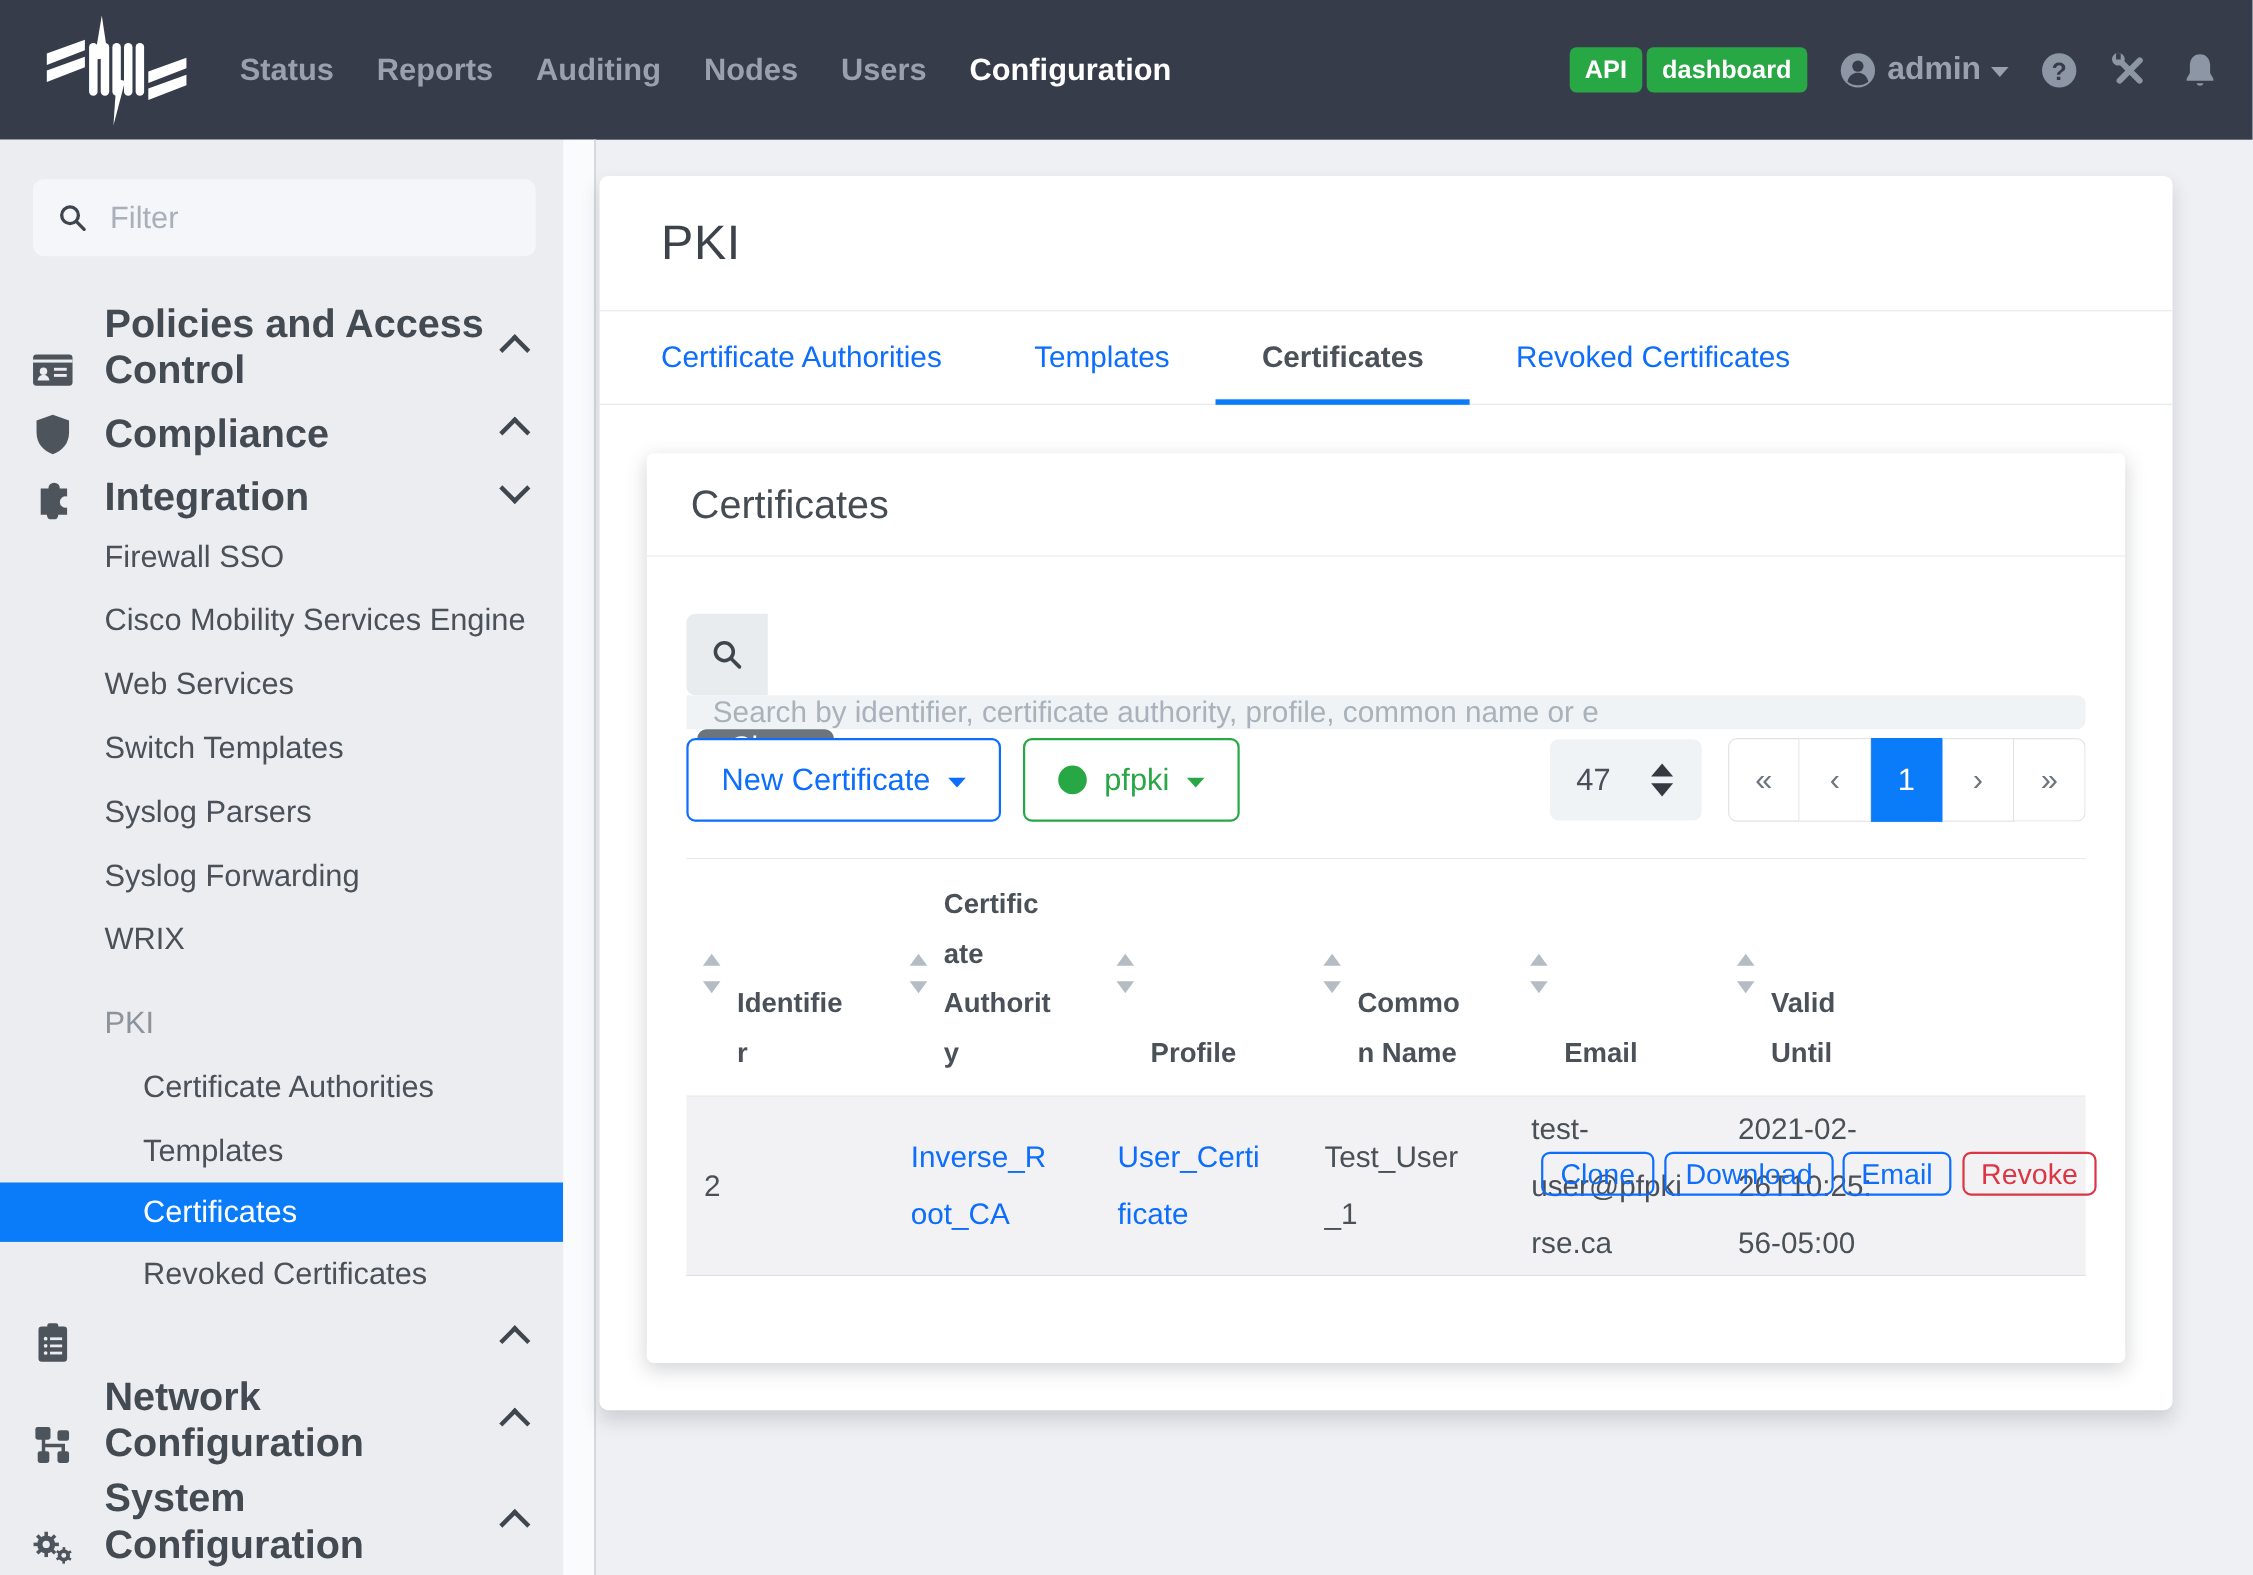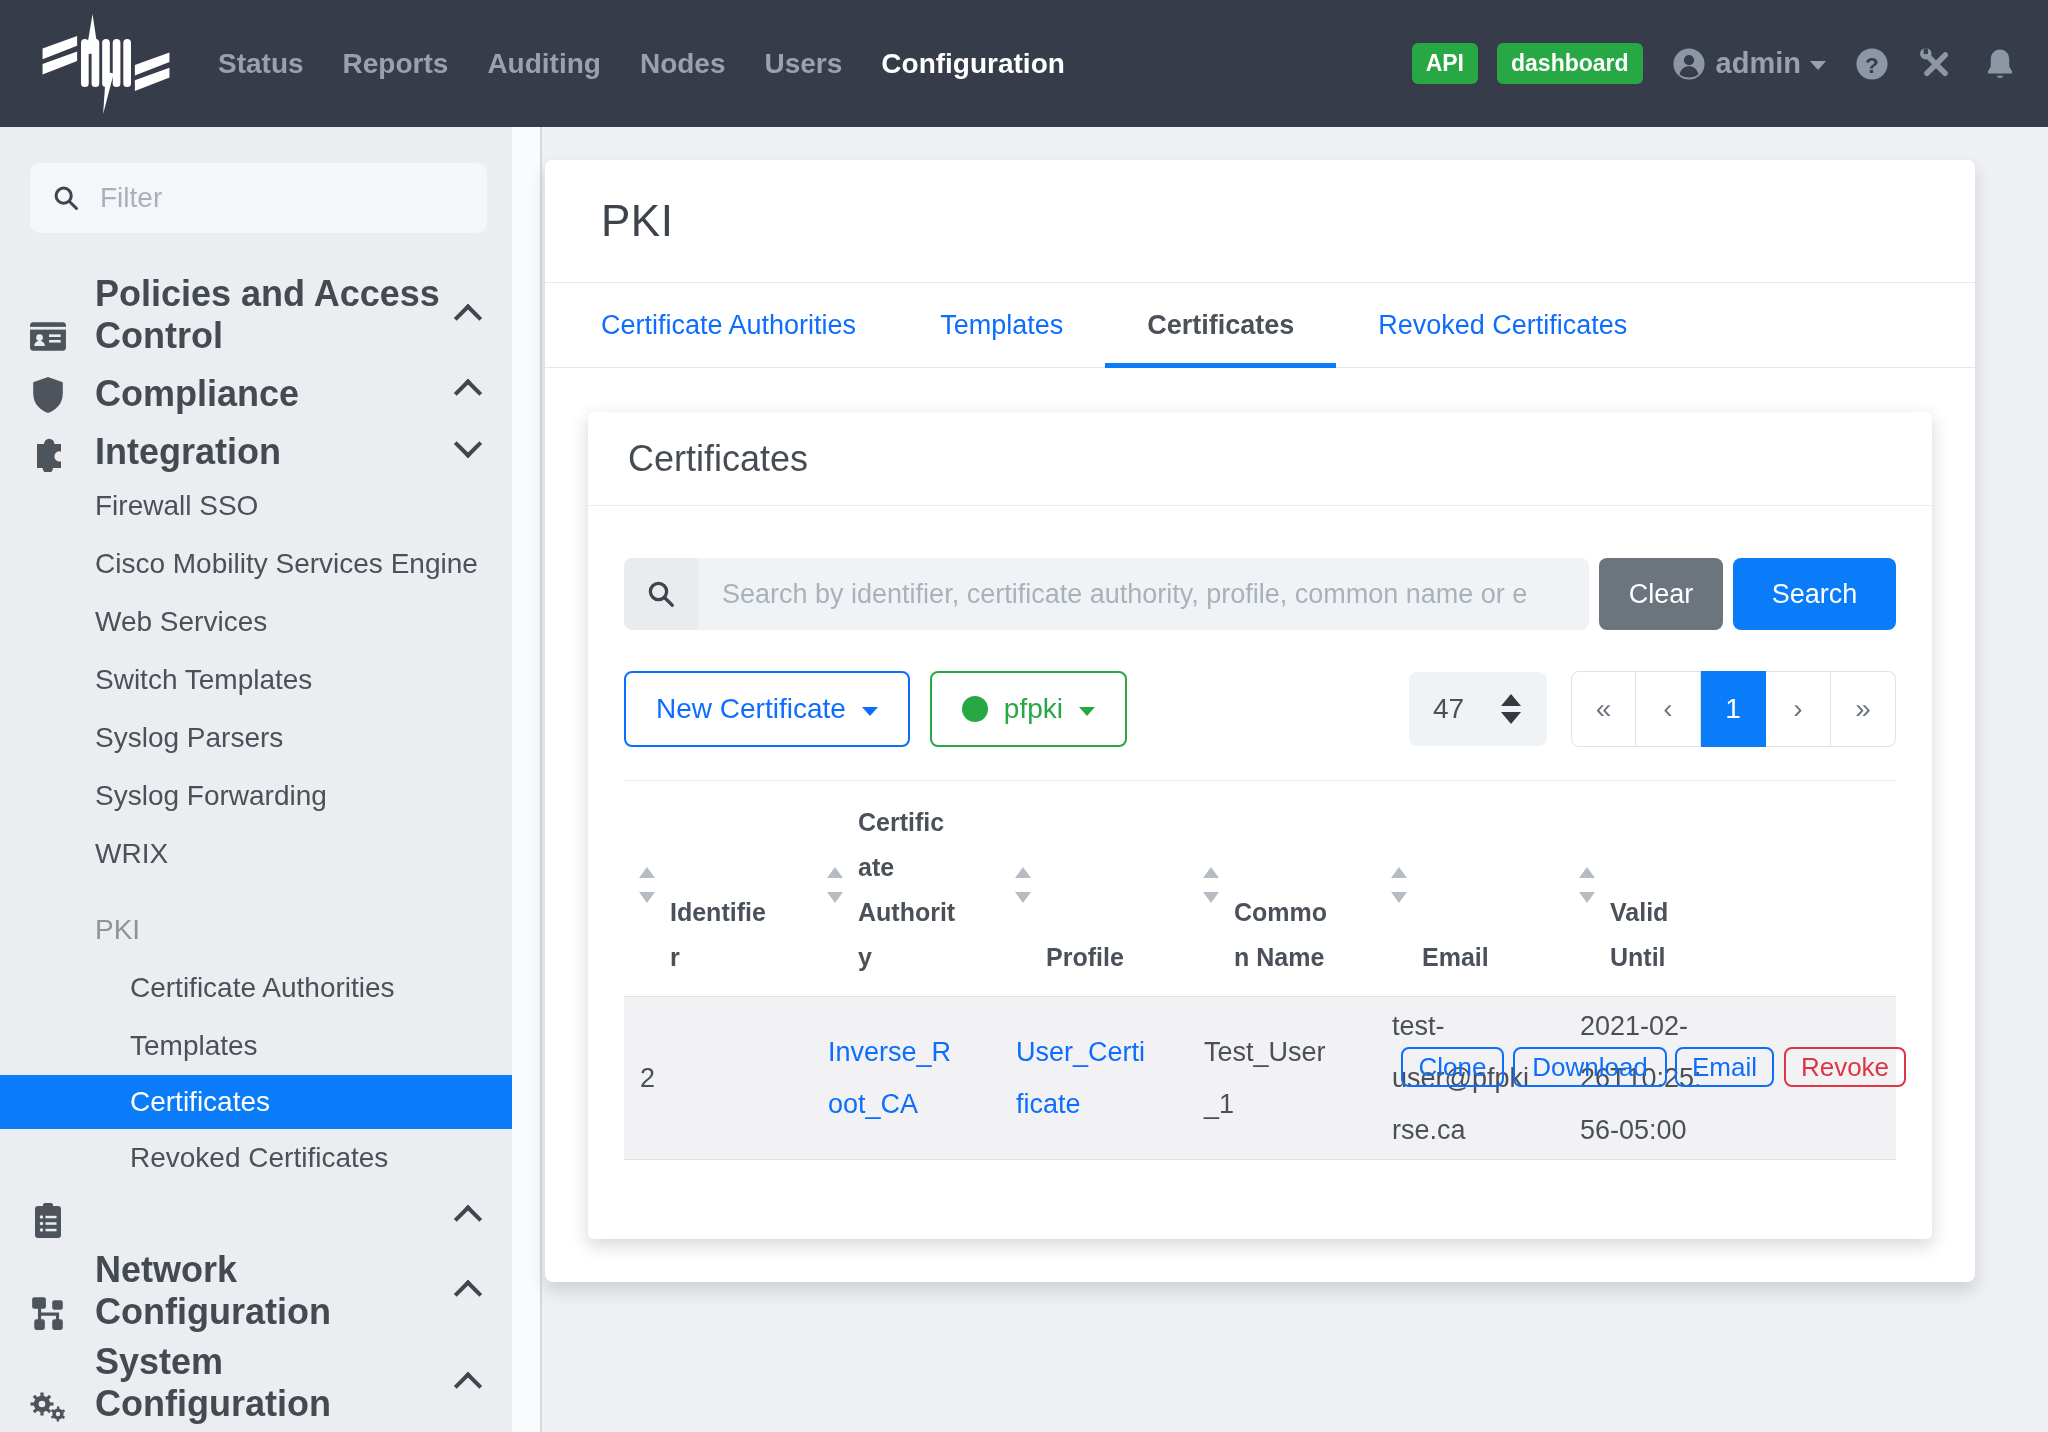--- a/index.html
+++ b/index.html
@@ -8,21 +8,21 @@
 
   
   .navbar{position:absolute;left:0;top:0;width:2048px;height:127px;background:var(--nav-bg);
           display:flex;align-items:center;padding:0 30px;box-sizing:border-box;}
   .brand{width:132px;height:100px;flex:0 0 132px;margin-left:10px;}
   .brand svg{width:100%;height:100%;}
   .nav-links{display:flex;gap:39px;margin-left:46px;font-size:28px;font-weight:600;color:var(--nav-muted);}
   .nav-link{cursor:pointer;white-space:nowrap;}
   .nav-link.active{color:#ffffff;font-weight:700;}
   .nav-right{margin-left:auto;display:flex;align-items:center;gap:28px;}
-  .badge-group{display:flex;gap:19px;}
+  .badge-group{display:flex;gap:4px;}
   .badge{background:var(--success);color:#fff;font-size:23px;font-weight:700;padding:7px 14px;border-radius:6px;}
   .user{display:flex;align-items:center;gap:9px;color:var(--nav-muted);font-size:29px;font-weight:600;cursor:pointer;}
   .nav-icon{width:36px;height:36px;color:#8d96a4;display:flex;align-items:center;justify-content:center;cursor:pointer;}
   .nav-icon svg{width:34px;height:34px;}
   .caret{width:0;height:0;border-left:8px solid transparent;border-right:8px solid transparent;border-top:9px solid currentColor;margin-top:4px;}
 
   
   .sidebar{position:absolute;top:127px;left:0;width:512px;bottom:0;background:var(--sidebar-bg);}
   .side-strip{position:absolute;top:127px;left:512px;width:28px;bottom:0;background:#fafbfc;border-right:2px solid #d6d9de;}
   .filter-box{position:absolute;top:36px;left:30px;width:457px;height:70px;background:#f4f6f9;border-radius:10px;
@@ -55,21 +55,21 @@
   .tab{display:flex;align-items:center;padding:0 42px;font-size:27px;color:var(--link);position:relative;cursor:pointer;}
   .tab.active{color:#4a5158;font-weight:600;}
   .tab.active::after{content:"";position:absolute;left:0;right:0;bottom:-1px;height:5px;background:var(--primary);}
 
   .inner-card{margin:44px 43px 0 43px;height:827px;background:#fff;border-radius:6px;
               box-shadow:0 6px 18px rgba(60,65,75,.22);box-sizing:border-box;}
   .inner-header{height:93px;border-bottom:1px solid #e9ecef;display:flex;align-items:center;padding:0 40px;
                 font-size:36px;font-weight:200;color:#454c54;}
   .inner-body{position:relative;padding:0 36px;}
 
-  .search-row{display:flex;margin-top:52px;height:72px;}
+  .search-row{display:flex;margin-top:52px;height:72px;flex-direction:column;}
   .search-prefix{width:74px;background:#e9ecef;border-radius:8px 0 0 8px;display:flex;align-items:center;
                  justify-content:center;color:#3e454d;flex:0 0 74px;}
   .search-prefix svg{width:30px;height:30px;}
   .search-input{flex:1;background:#f0f3f6;border:none;outline:none;border-radius:0 8px 8px 0;font-size:27px;
                 padding:0 24px;color:#495057;font-family:"Liberation Sans",sans-serif;}
   .search-input::placeholder{color:#a9b1ba;}
   .btn{border:none;border-radius:8px;font-size:27px;font-family:"Liberation Sans",sans-serif;cursor:pointer;}
   .btn-clear{width:124px;margin-left:10px;background:var(--secondary);color:#fff;}
   .btn-search{width:163px;margin-left:10px;background:var(--primary);color:#fff;}
 

